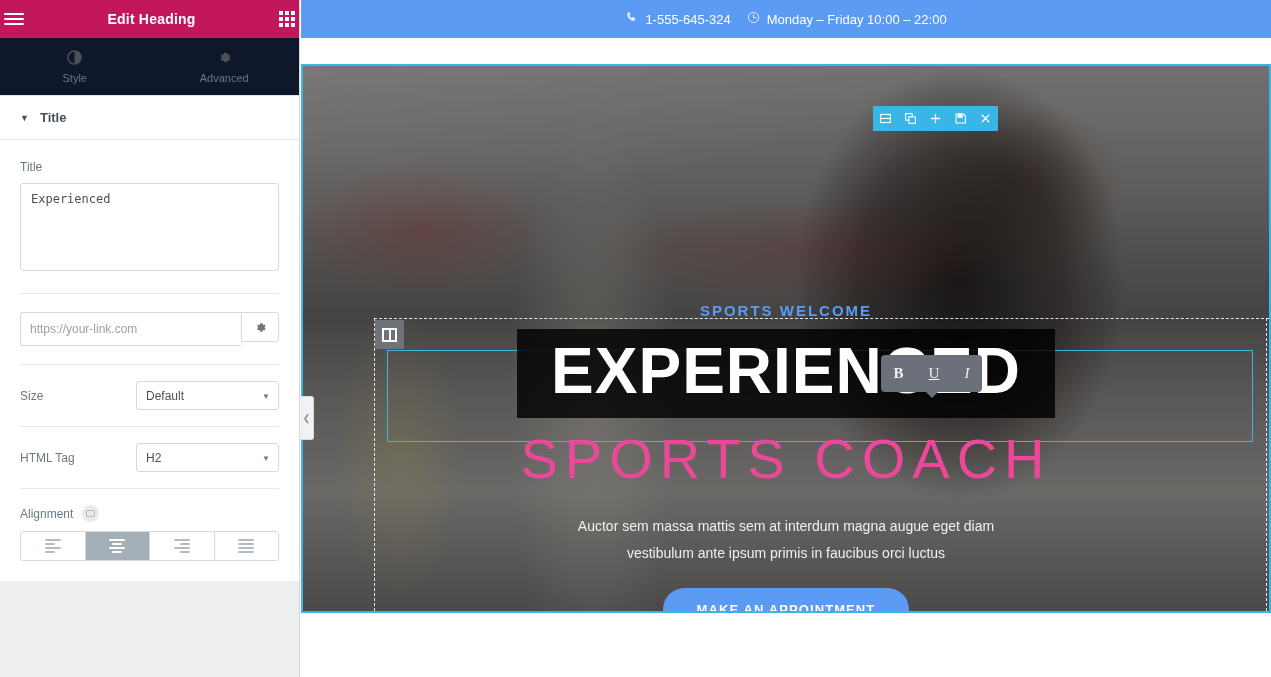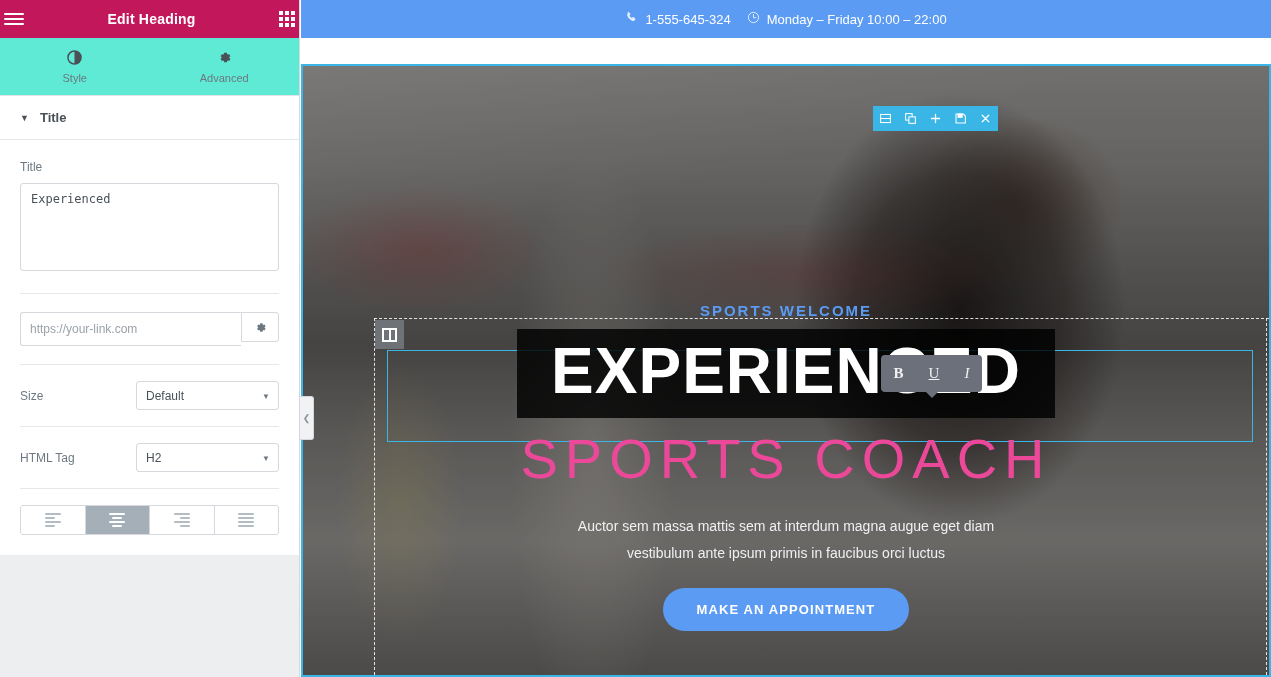--- a/index.html
+++ b/index.html
@@ -34,21 +34,21 @@
   }
   .grid-icon { display: grid; grid-template-columns: repeat(3,4px);
     grid-template-rows: repeat(3,4px); gap: 2px; cursor: pointer; }
   .grid-icon i { background: #fff; display: block; width: 4px; height: 4px; }
 
   #tabs { display: flex; height: 58px; background: #fff; border-bottom: 1px solid #e0e3e6; }
   .tab {
     flex: 1; display: flex; flex-direction: column;
     align-items: center; justify-content: center;
     gap: 5px; cursor: pointer; position: relative;
-    background: #5eead4;
+    background: #0f172a;
   }
   .tab.active { background: #f4f5f6; }
   .tab.active::after {
     content: ""; position: absolute; left: 0; right: 0; bottom: -1px;
     height: 3px; background: #c2185b;
   }
   .tab .tlabel { font-size: 11px; color: #6d7882; }
   .tab .ticon { color: #495157; font-size: 14px; line-height: 1; }
 
   #section-title {
@@ -129,21 +129,21 @@
     height: 38px; background: #5b9bf3;
     display: flex; align-items: center; justify-content: center; gap: 16px;
     color: #fff; font-size: 13px;
   }
   #topbar .item { display: flex; align-items: center; gap: 7px; }
   #topbar .glyph { font-size: 13px; opacity: .9; }
 
   #whitegap { height: 26px; background: #fff; }
 
   #hero {
-    position: relative; height: 613px;
+    position: relative; height: 549px;
     border: 2px solid #39b5e6; border-top: 2px solid #39b5e6;
     overflow: hidden;
   }
   
   #hero .bg {
     position: absolute; inset: 0;
     background:
       radial-gradient(ellipse 230px 300px at 68% 40%, rgba(25,18,14,.92) 0%, rgba(40,30,24,.6) 45%, rgba(0,0,0,0) 72%),
       radial-gradient(ellipse 150px 120px at 74% 22%, rgba(92,62,44,.85) 0%, rgba(60,42,30,0) 70%),
       linear-gradient(180deg, #8d8a84 0%, #7e7b75 16%, #6a6761 30%, #55524d 46%, #6f6b64 60%, #85817a 78%, #5d5a55 100%),
@@ -332,20 +332,26 @@
           <select>
             <option>H2</option>
           </select>
           <span class="arrow">▼</span>
         </div>
       </div>
 
       <div class="divider"></div>
 
       <div class="ctrl" style="padding-top:16px;padding-bottom:20px;">
+        <div class="align-label-row">
+          <span class="ctrl-label" style="margin-bottom:0;">Alignment</span>
+          <span class="tip-icon">
+              <b></b>
+            </span>
+        </div>
         <div class="align-group">
           <div class="align-btn">
             <span class="bars">
               <i style="width:16px"></i>
                 <i style="width:10px"></i>
                 <i style="width:16px"></i>
                 <i style="width:10px"></i>
             </span>
           </div>
           <div class="align-btn active">

